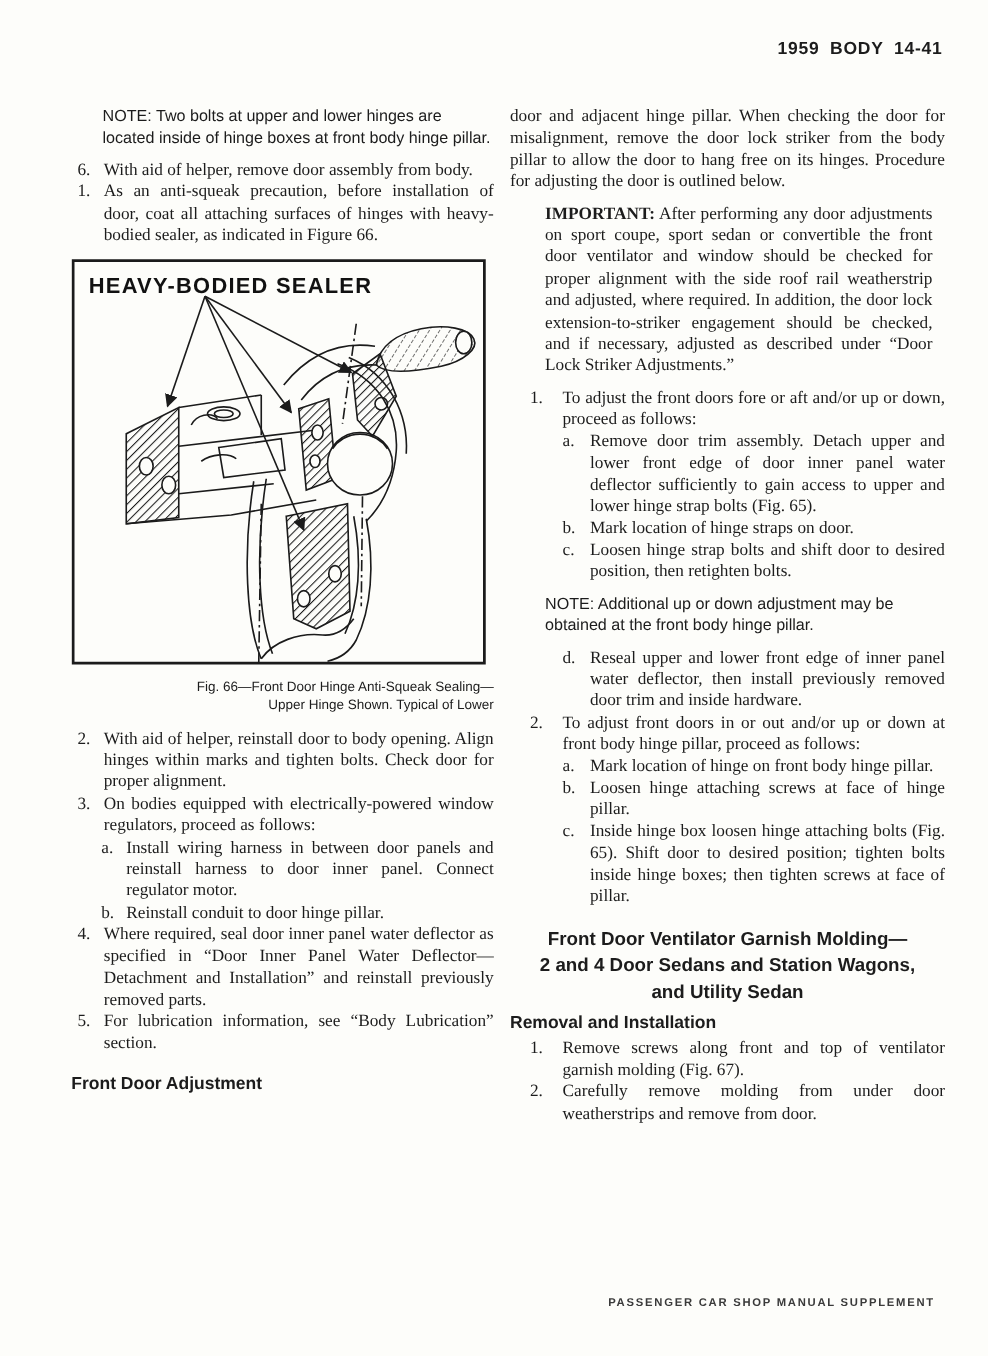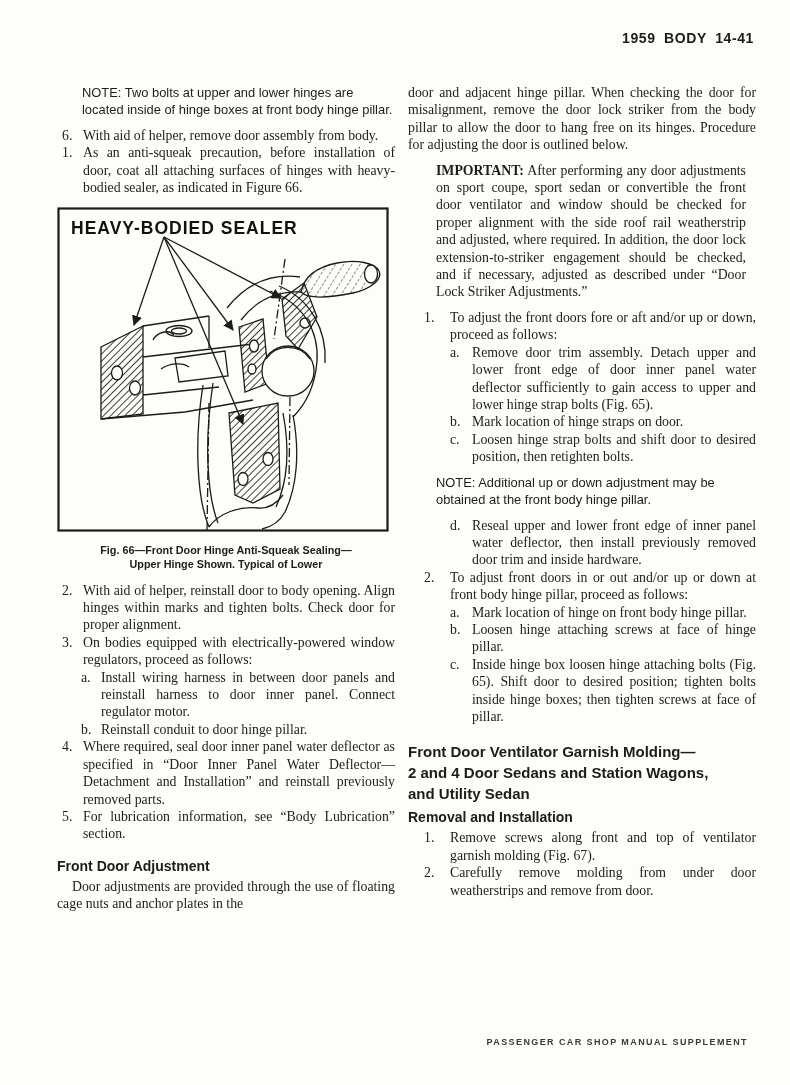--- a/index.html
+++ b/index.html
@@ -21,38 +21,38 @@
     font-size:12.9px;line-height:17px;text-align:left;
   }
   .col-left .note{margin:0 2px 9px 25px;}
   .col-right .note{margin:8px 14px 9px 28px;}
   .heading{
     font-family:"Liberation Sans", sans-serif;font-weight:bold;
     font-size:14px;line-height:17px;text-align:left;margin:10px 0 3px 0;
   }
   .big-heading{
     font-family:"Liberation Sans", sans-serif;font-weight:bold;
-    font-size:15px;line-height:21px;text-align:left;margin:16px 0 5px 0;
+    font-size:15px;line-height:21px;text-align:center;margin:16px 0 5px 0;
   }
   .li{display:flex;align-items:flex-start;}
   .li .num{flex:0 0 26px;padding-left:5px;box-sizing:border-box;}
   .li .txt{flex:1;}
   .li.sub{margin-left:24px;}
   .li.sub .num{flex:0 0 20px;padding-left:0;}
   .col-right .li .num{flex:0 0 26px;padding-left:16px;box-sizing:content-box;width:10px;}
   .col-right .li.sub{margin-left:42px;}
   .col-right .li.sub .num{flex:0 0 22px;padding-left:0;width:auto;}
   .para-indent{text-indent:15px;}
   .important{margin:8px 10px 8px 28px;}
   .important .imp-label{font-weight:bold;}
   .figure-wrap{margin:10px 0 0 0;}
   .figure-wrap svg{display:block;}
   .fig-caption{
-    font-family:"Liberation Sans", sans-serif;font-weight:bold;
-    font-size:10.8px;line-height:14.5px;text-align:center;margin:11px 0 10px 0;
+    font-family:"Liberation Sans", sans-serif;font-weight:normal;
+    font-size:10.8px;line-height:14.5px;text-align:right;margin:11px 0 10px 0;
   }
   .page-footer{
     position:absolute;top:1037px;right:42px;
     font-family:"Liberation Sans", sans-serif;font-size:9px;
     letter-spacing:1.4px;color:#3a3a3a;font-weight:bold;margin-left:23px;
   }
 </style>
 </head>
 <body>
 
@@ -173,21 +173,20 @@
   <div class="li">
     <span class="num">4.</span>
     <span class="txt">Where required, seal door inner panel water deflector as specified in “Door Inner Panel Water Deflector—Detachment and Installation” and reinstall previously removed parts.</span>
   </div>
   <div class="li">
     <span class="num">5.</span>
     <span class="txt">For lubrication information, see “Body Lubrication” section.</span>
   </div>
 
   <div class="heading" style="margin-top:15px">Front Door Adjustment</div>
-  <div class="para-indent">Door adjustments are provided through the use of floating cage nuts and anchor plates in the</div>
 </div>
 
 <div class="col col-right">
   <div>door and adjacent hinge pillar.  When checking the door for misalignment, remove the door lock striker from the body pillar to allow the door to hang free on its hinges.  Procedure for adjusting the door is outlined below.</div>
 
   <div class="important">
     <span class="imp-label">IMPORTANT:</span><span> After performing any door adjustments on sport coupe, sport sedan or convertible the front door ventilator and window should be checked for proper alignment with the side roof rail weatherstrip and adjusted, where required.  In addition, the door lock extension-to-striker engagement should be checked, and if necessary, adjusted as described under “Door Lock Striker Adjustments.”</span>
   </div>
 
   <div class="li">

